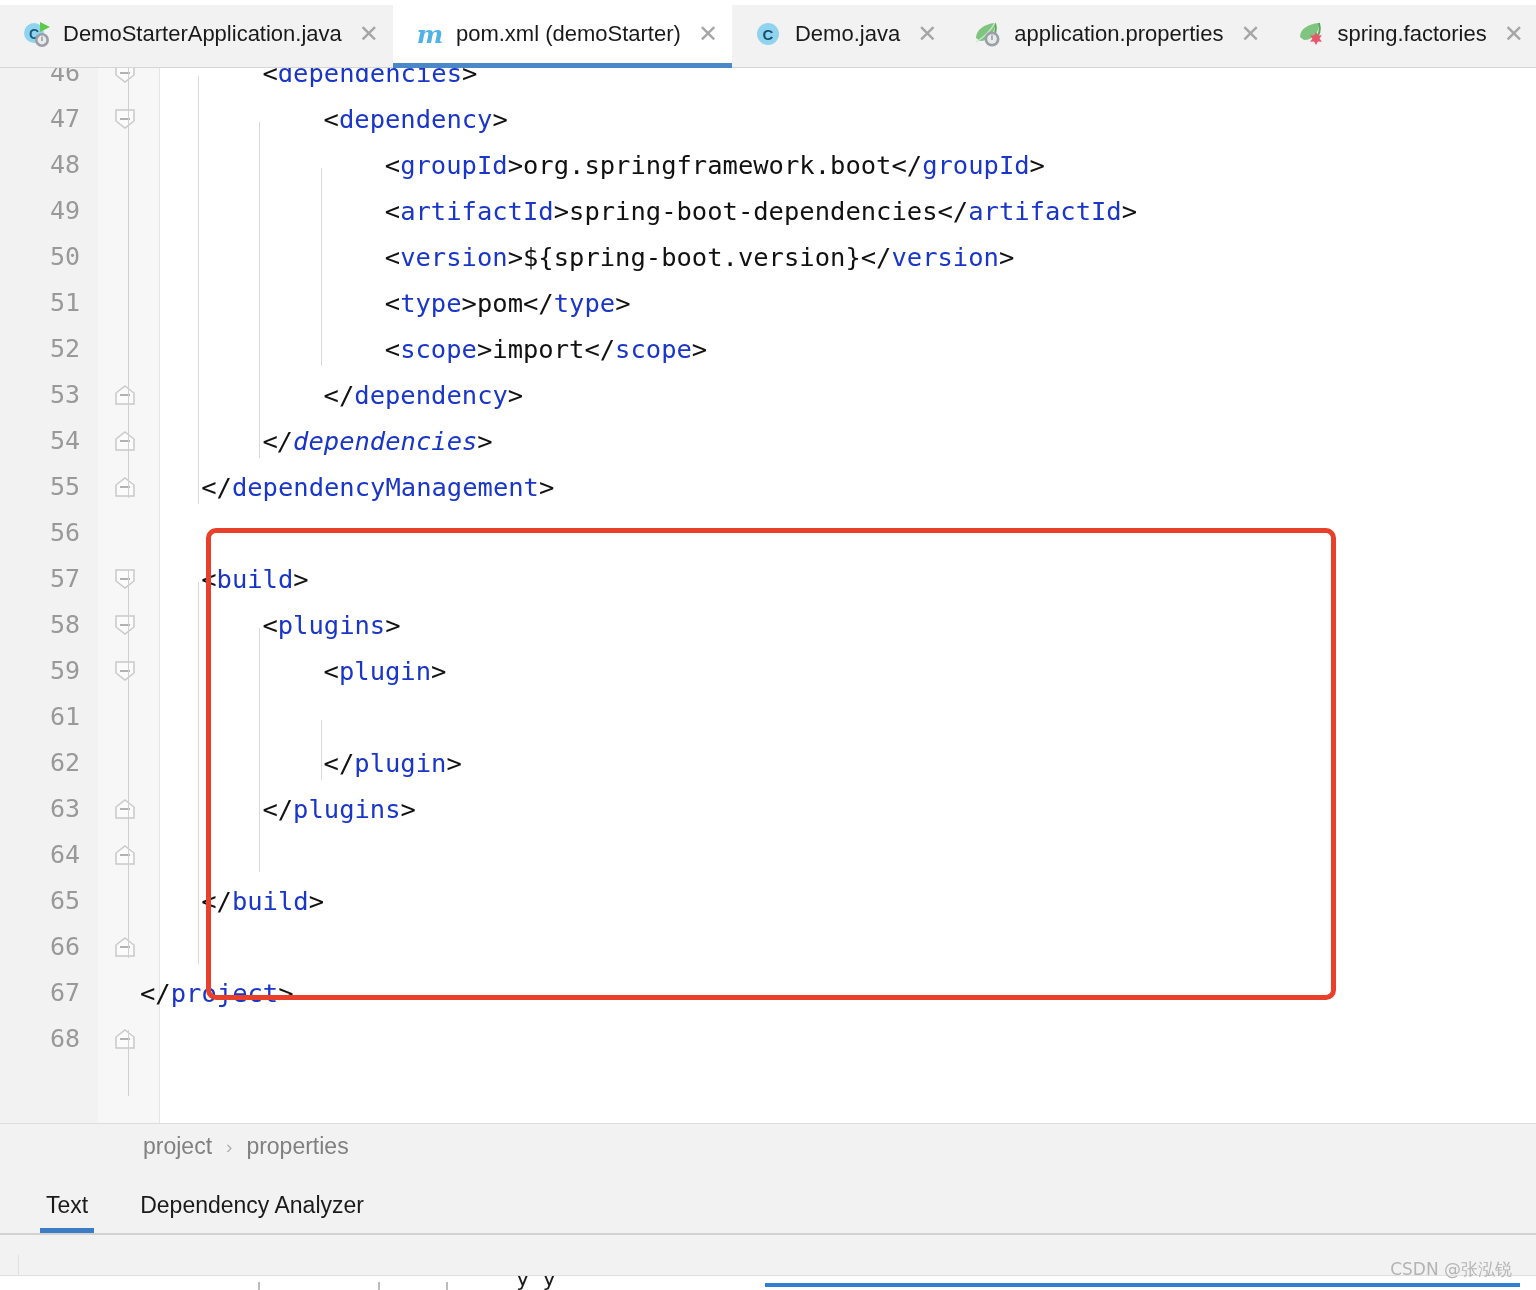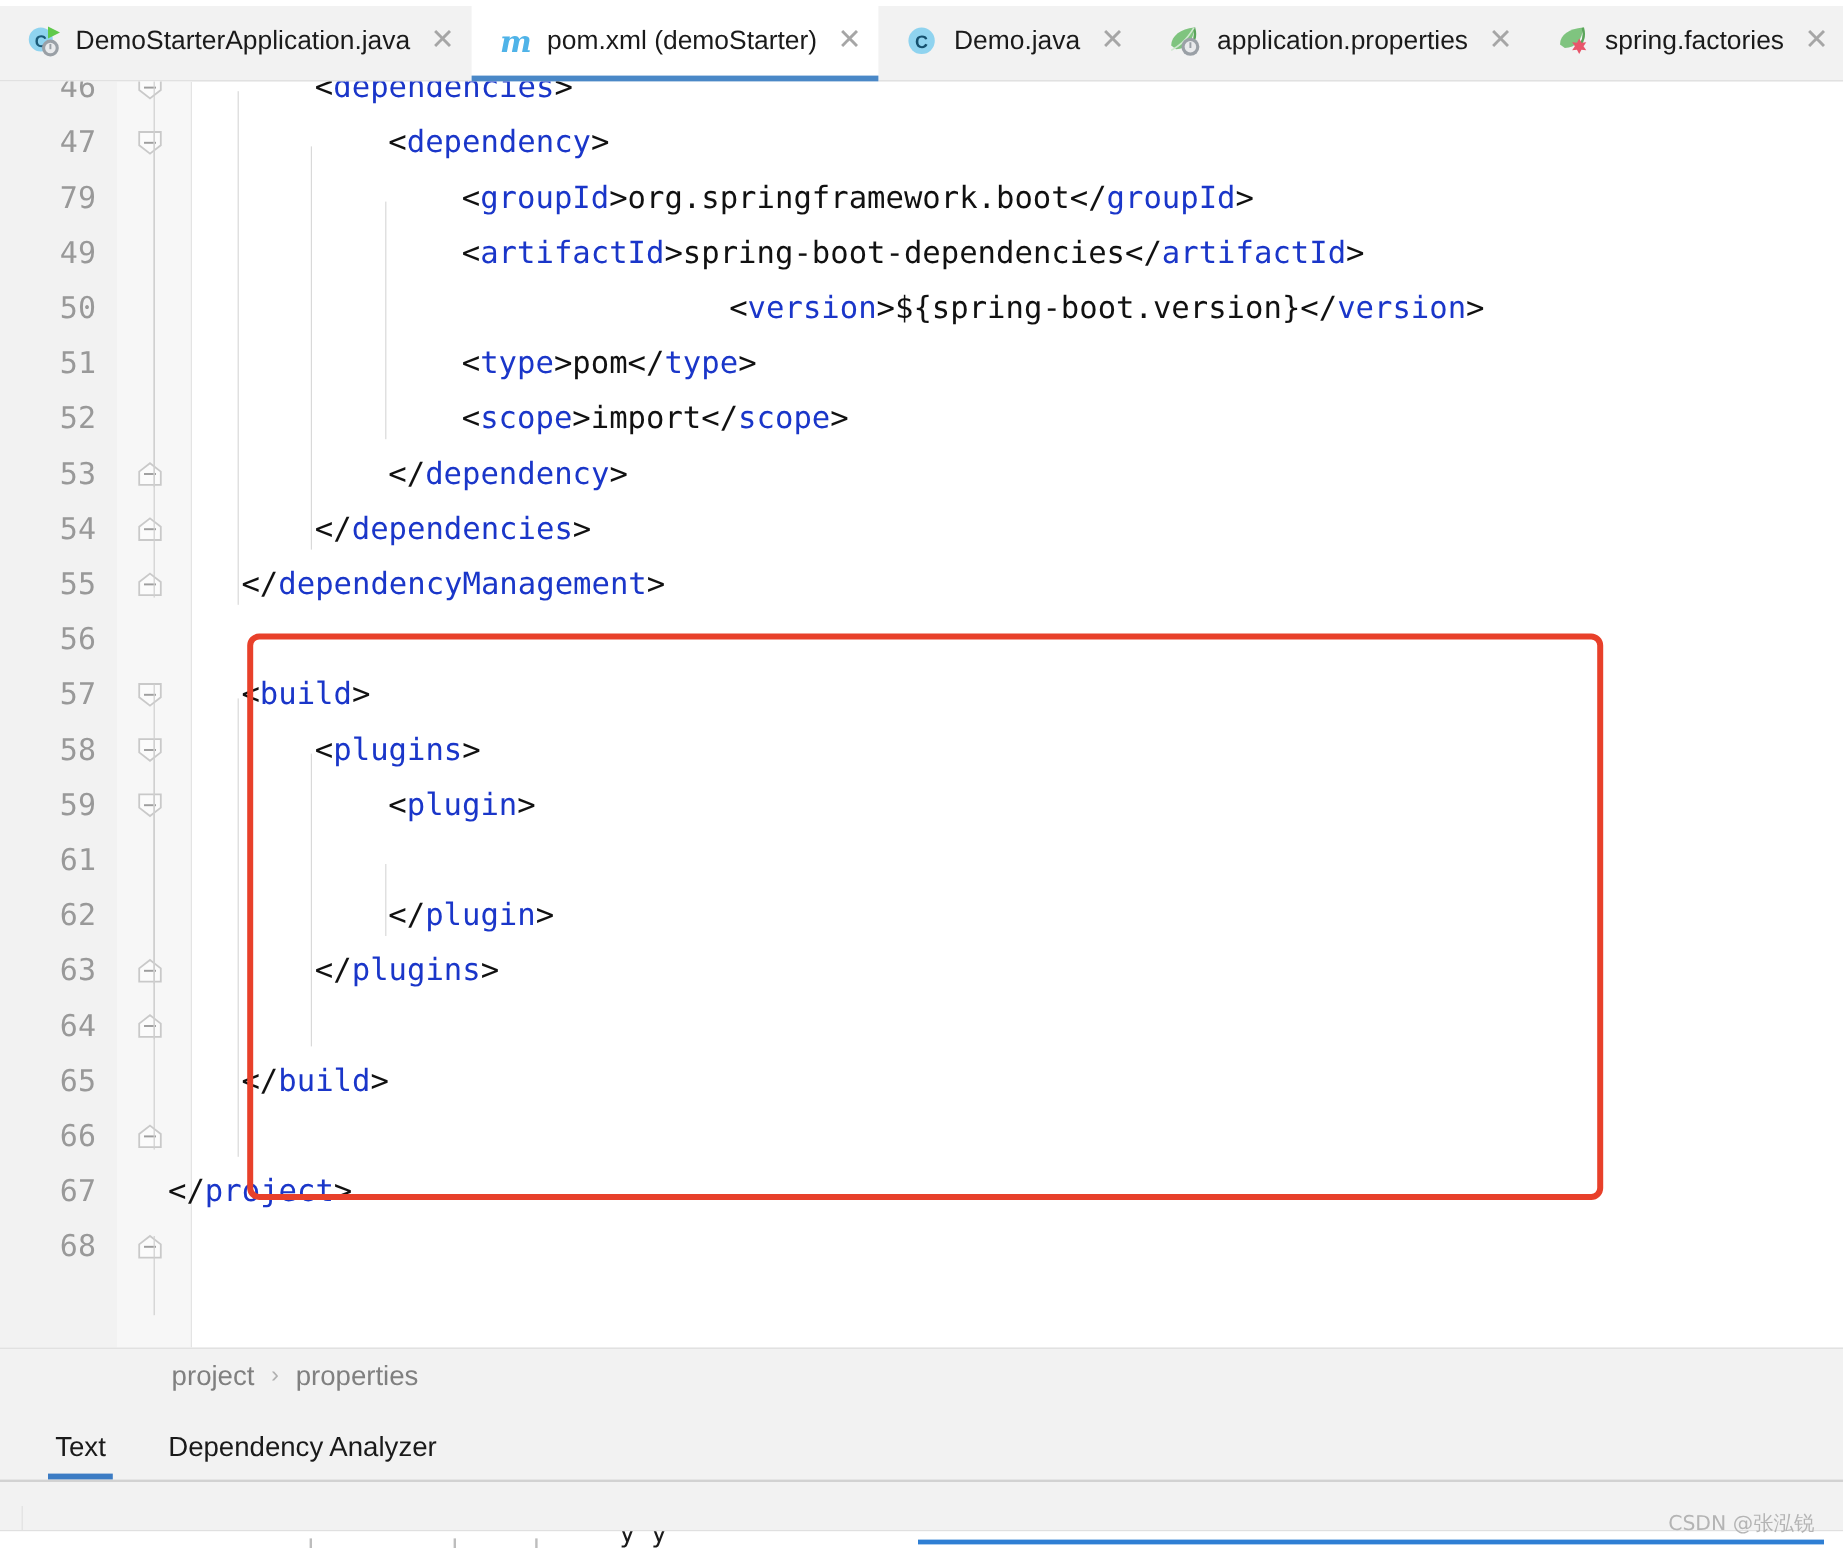--- a/index.html
+++ b/index.html
@@ -237,46 +237,46 @@
     <div class="lines" id="lines" style="top: -18px;">
         <div class="line" style="top: auto;">
           <span class="lineno">46</span>
           <span class="code" style="left: 262.4px;"><span>&lt;</span><span class="tg">dependencies</span><span>&gt;</span></span>
         </div>
         <div class="line" style="top: auto;">
           <span class="lineno">47</span>
           <span class="code" style="left: 323.6px;"><span>&lt;</span><span class="tg">dependency</span><span>&gt;</span></span>
         </div>
         <div class="line" style="top: auto;">
-          <span class="lineno">79</span>
+          <span class="lineno">48</span>
           <span class="code" style="left: 384.8px;"><span>&lt;</span><span class="tg">groupId</span><span>&gt;org.springframework.boot&lt;/</span><span class="tg">groupId</span><span>&gt;</span></span>
         </div>
         <div class="line" style="top: auto;">
           <span class="lineno">49</span>
           <span class="code" style="left: 384.8px;"><span>&lt;</span><span class="tg">artifactId</span><span>&gt;spring-boot-dependencies&lt;/</span><span class="tg">artifactId</span><span>&gt;</span></span>
         </div>
         <div class="line" style="top: auto;">
           <span class="lineno">50</span>
-          <span class="code" style="left: 384.8px; text-align: center;"><span>&lt;</span><span class="tg">version</span><span>&gt;${spring-boot.version}&lt;/</span><span class="tg">version</span><span>&gt;</span></span>
+          <span class="code" style="left: 384.8px;"><span>&lt;</span><span class="tg">version</span><span>&gt;${spring-boot.version}&lt;/</span><span class="tg">version</span><span>&gt;</span></span>
         </div>
         <div class="line" style="top: auto; padding-left: 24px;">
           <span class="lineno">51</span>
           <span class="code" style="left: 384.8px;"><span>&lt;</span><span class="tg">type</span><span>&gt;pom&lt;/</span><span class="tg">type</span><span>&gt;</span></span>
         </div>
         <div class="line" style="top: auto;">
           <span class="lineno">52</span>
           <span class="code" style="left: 384.8px;"><span>&lt;</span><span class="tg">scope</span><span>&gt;import&lt;/</span><span class="tg">scope</span><span>&gt;</span></span>
         </div>
         <div class="line" style="top: auto;">
           <span class="lineno">53</span>
           <span class="code" style="left: 323.6px;"><span>&lt;/</span><span class="tg">dependency</span><span>&gt;</span></span>
         </div>
         <div class="line" style="top: auto;">
           <span class="lineno">54</span>
-          <span class="code" style="left: 262.4px;"><span>&lt;/</span><span class="tg">dependencies</span><span>&gt;</span></span>
+          <span class="code" style="left: 262.4px; font-style: italic;"><span>&lt;/</span><span class="tg">dependencies</span><span>&gt;</span></span>
         </div>
         <div class="line" style="top: auto;">
           <span class="lineno">55</span>
           <span class="code" style="left: 201.2px;"><span>&lt;/</span><span class="tg">dependencyManagement</span><span>&gt;</span></span>
         </div>
         <div class="line" style="top: auto;">
           <span class="lineno">56</span>
           <span class="code" style="left: 140px;"></span>
         </div>
         <div class="line" style="top: auto;">

